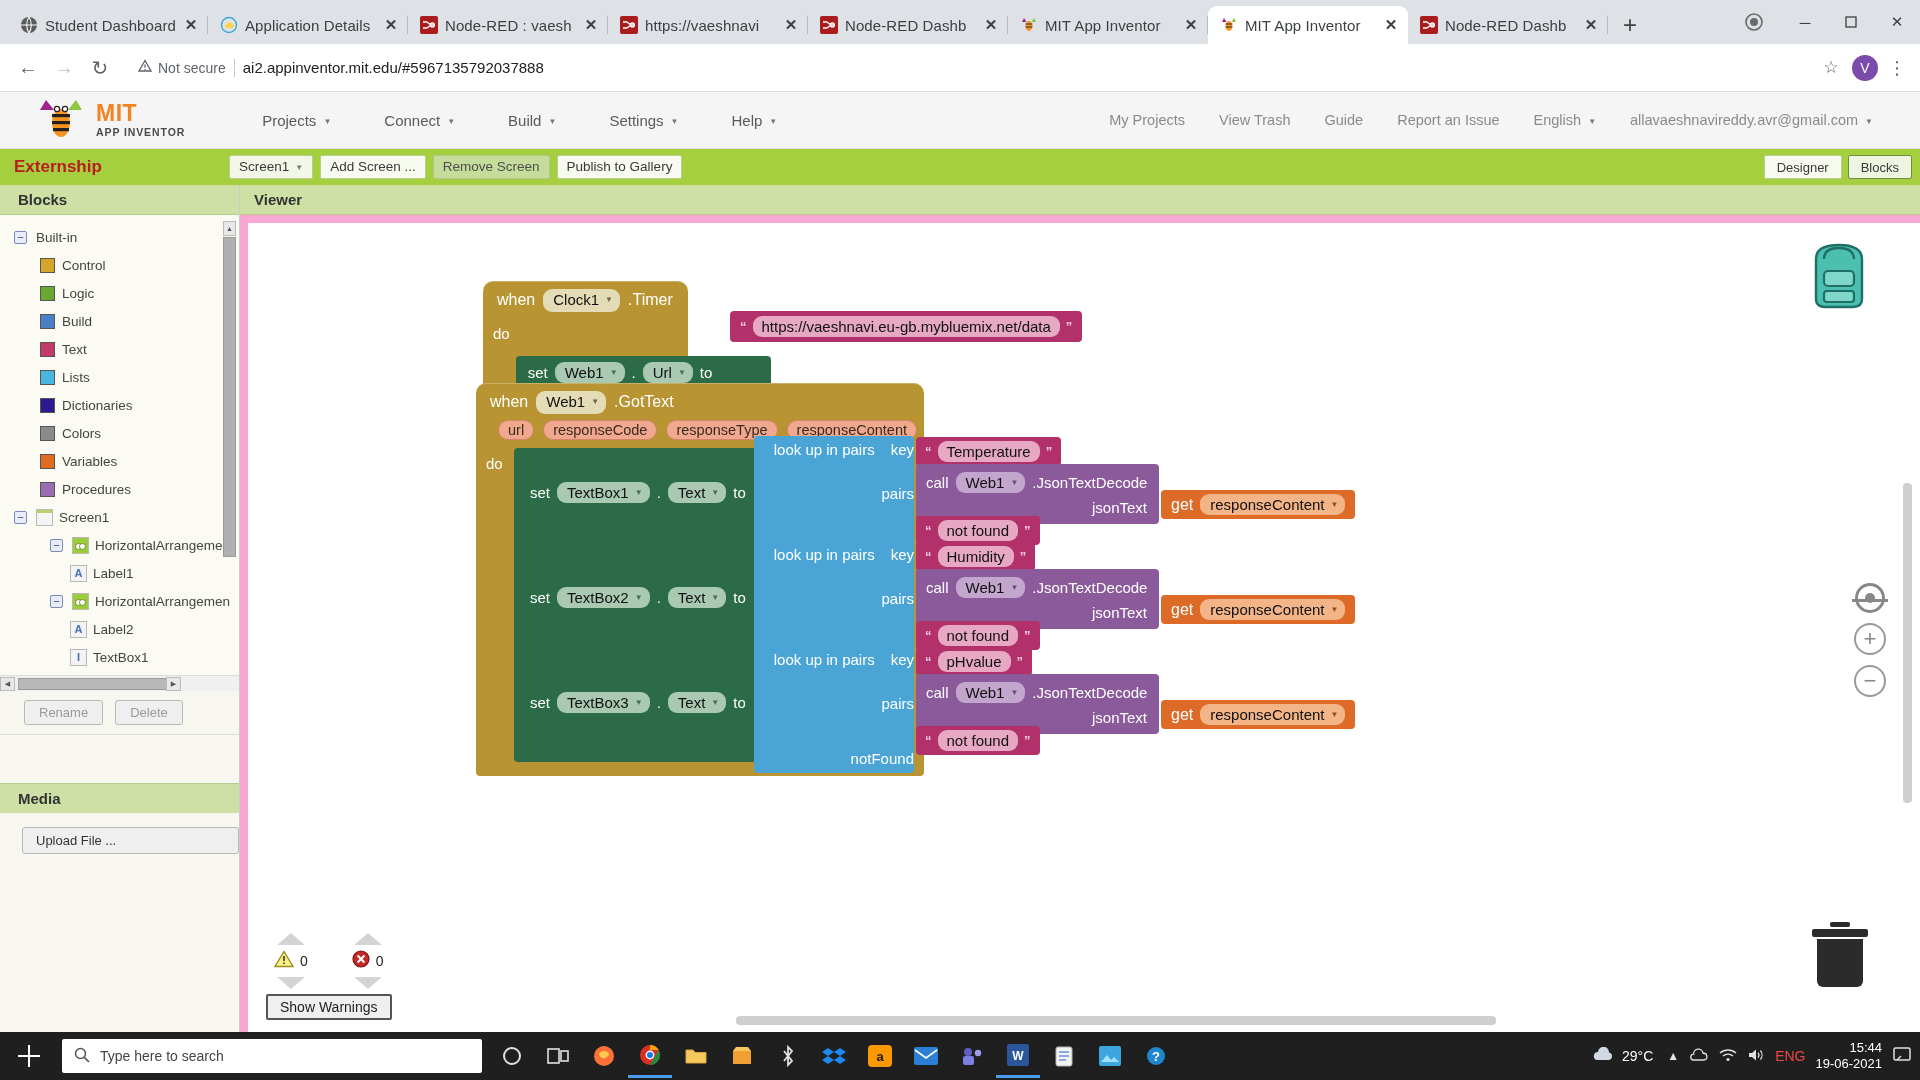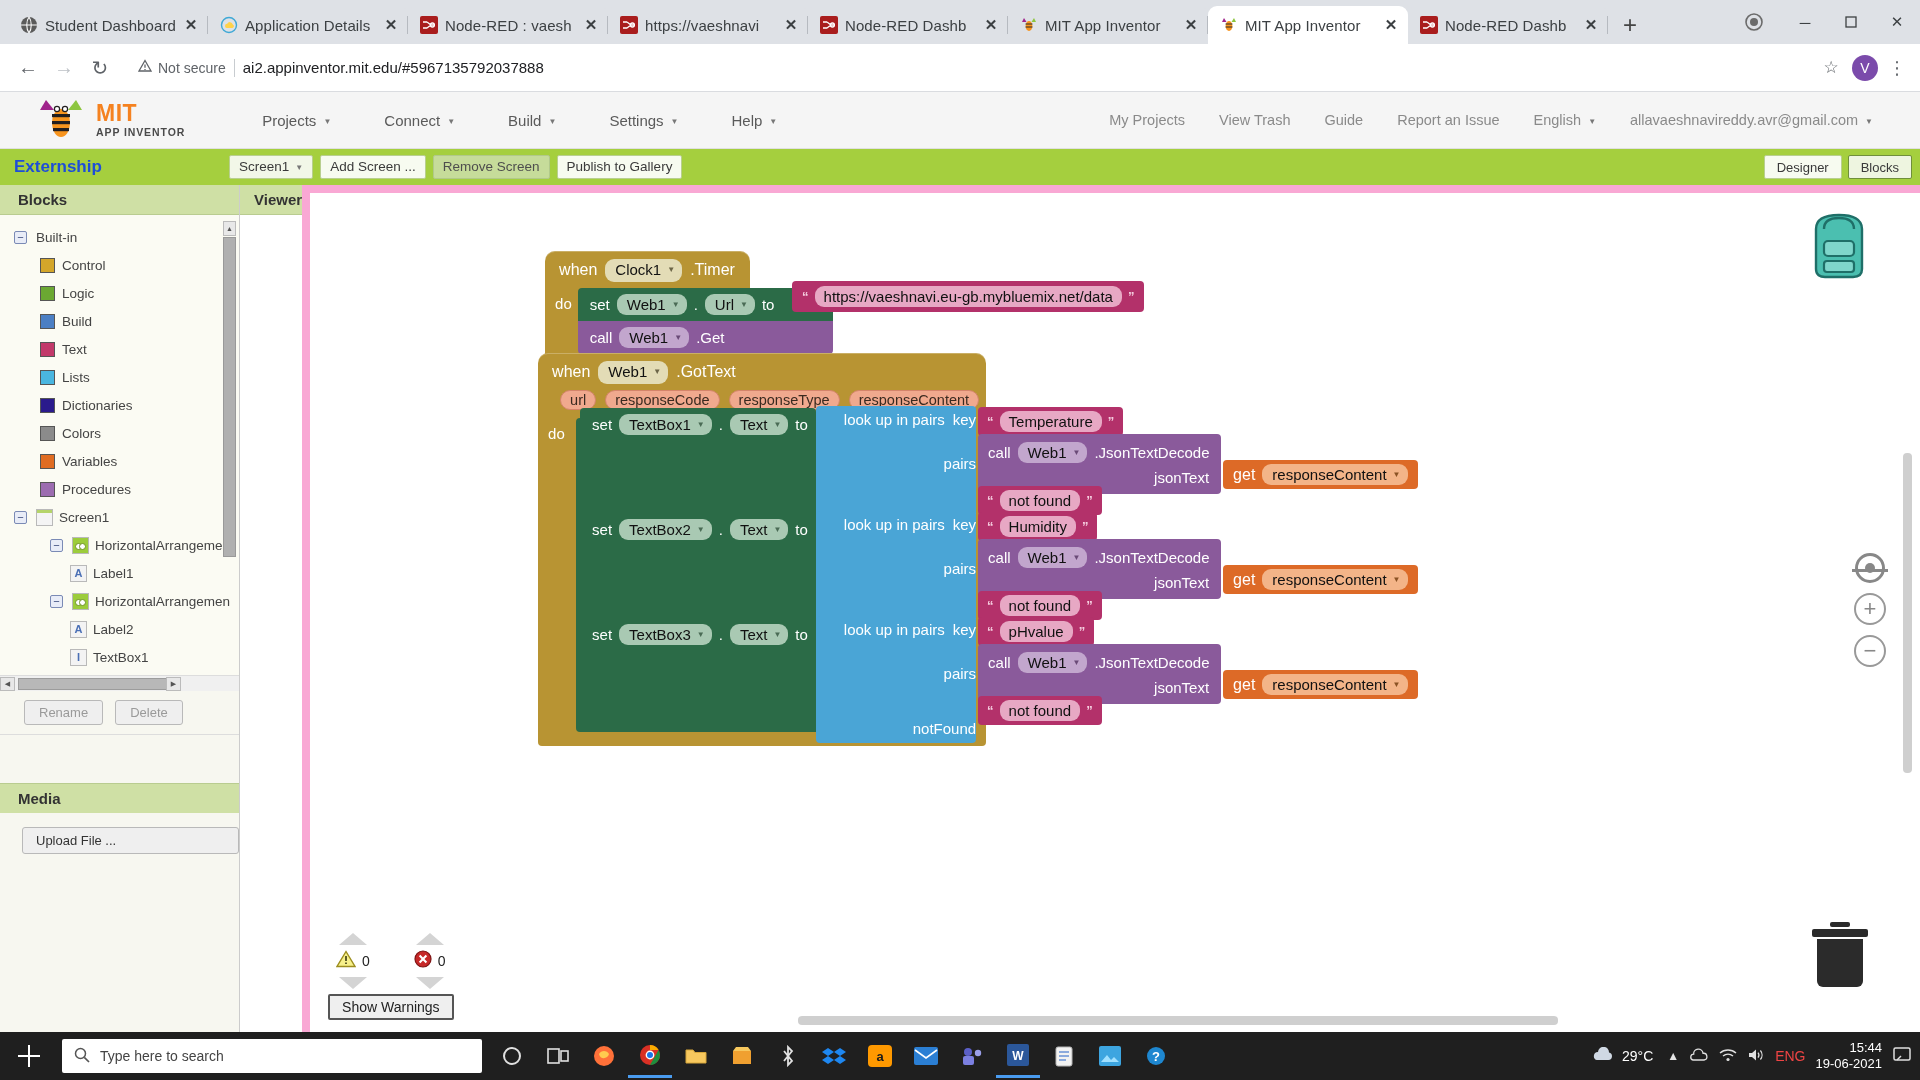--- a/index.html
+++ b/index.html
@@ -84,21 +84,21 @@
   .caret{ font-size:8px; color:#777; position:relative; top:1px;}
   .right-menu{
     position:absolute; right:30px; display:flex; align-items:flex-start;
   }
   .right-menu .menu-item{ color:#8a8a8a; padding:8px 17px; font-size:14.5px;}
 
   
   .project-bar{
     height:36px; background:#a5cf3e; display:flex; align-items:center; position:relative;
   }
-  .proj-name{ font-size:17px; font-weight:bold; color:#1d4ed8; margin-left:14px; width:215px;}
+  .proj-name{ font-size:17px; font-weight:bold; color:#b91c1c; margin-left:14px; width:215px;}
   .pbtn{
     font-size:13.5px; color:#3a3a3a; background:#dfeec0; border:1px solid #b8cf8f;
     border-radius:2px; padding:3px 9px; margin-right:7px; display:flex; align-items:center; gap:6px;
     height:24px; line-height:1;
   }
   .pbtn.solid{ background:#f2f7e8; }
   .pbtn.dim{ background:#c6dc9a; color:#4e4e4e; border-color:#b1c98a;}
   .pbtn.white{ background:#f7fbf0; }
   .dz-right{ position:absolute; right:8px; display:flex; gap:6px; }
   .dz-right .pbtn{ margin-right:0; padding:4px 12px; font-size:13px;}
@@ -157,21 +157,21 @@
   .media-head{
     background:#cfe0a5; height:30px; display:flex; align-items:center; padding-left:18px;
     font-size:15px; font-weight:bold; color:#333; margin-top:48px; border-top:1px solid #b9cc90;
   }
   .upload-row{ padding:14px 0 0 22px; }
   .upload-btn{
     background:#efefef;border:1px solid #b9b9b9;border-radius:3px;padding:5px 13px;font-size:13px;color:#333;
   }
 
   
-  .viewer-col{ flex:1 1 auto; display:flex; background:#fff; }
+  .viewer-col{ flex:1 1 auto; display:flex; flex-direction:column; background:#fff; }
   .viewer-head{
     background:#cfe0a5; height:30px; display:flex; align-items:center; padding-left:14px;
     font-size:15px; font-weight:bold; color:#333; border-bottom:1px solid #b9cc90;
   }
   .canvas-outer{ flex:1 1 auto; position:relative; background:#f9a8d4; padding:8px 0 0 8px;}
   .canvas{
     position:absolute; inset:8px 0 0 8px; background:#fff; overflow:hidden;
   }
 
   
@@ -202,28 +202,28 @@
   .cfield{ background:#e7a8c4; color:#111; border-radius:9px; padding:2px 9px; font-size:15px; }
   .ofield{ background:#f3b488; color:#111; border-radius:9px; padding:2px 7px 2px 10px;font-size:15px;display:inline-flex;align-items:center;gap:6px;}
   .ofield .dd{ font-size:8px;color:#8a5224;}
   .param{
     background:#f0a98e; color:#3a2a20; border:1.5px solid #d4846a; border-radius:10px;
     padding:1px 9px; font-size:14.5px;
   }
   .quote{ font-size:13px; color:#f5cfe0; font-weight:bold; }
 
   .setrow{
-    display:flex; align-items:center; gap:7px; padding:6px 10px 6px 12px; font-size:15px;
+    display:flex; align-items:center; gap:7px; padding:6px 10px 6px 12px; font-size:15px;margin-top:38px;
   }
   .callrow{ display:flex; align-items:center; gap:7px; padding:6px 10px 6px 12px; font-size:15px;}
 
   .lookup{
     background:#4aa5d6; color:#fff; display:flex; flex-direction:column; font-size:15px;
   }
-  .lk-row{ display:flex; align-items:center; justify-content:flex-end; gap:8px; padding:5px 0 5px 14px;}
+  .lk-row{ display:flex; align-items:center; justify-content:flex-end; gap:16px; padding:5px 0 5px 14px;}
   .lk-lbl{ white-space:nowrap; }
 
   
   .wk-icons{ position:absolute; right:34px; top:360px; display:flex; flex-direction:column; align-items:center; gap:10px;}
   .circ-btn{
     width:32px;height:32px;border-radius:50%;border:2px solid #999; color:#888;
     display:flex;align-items:center;justify-content:center;font-size:22px;background:#fff; font-weight:300;
   }
   .target-ico{ width:30px;height:30px;border-radius:50%;border:3px solid #888; position:relative;}
   .target-ico:after{content:"";position:absolute;inset:7px;background:#888;border-radius:50%;}

